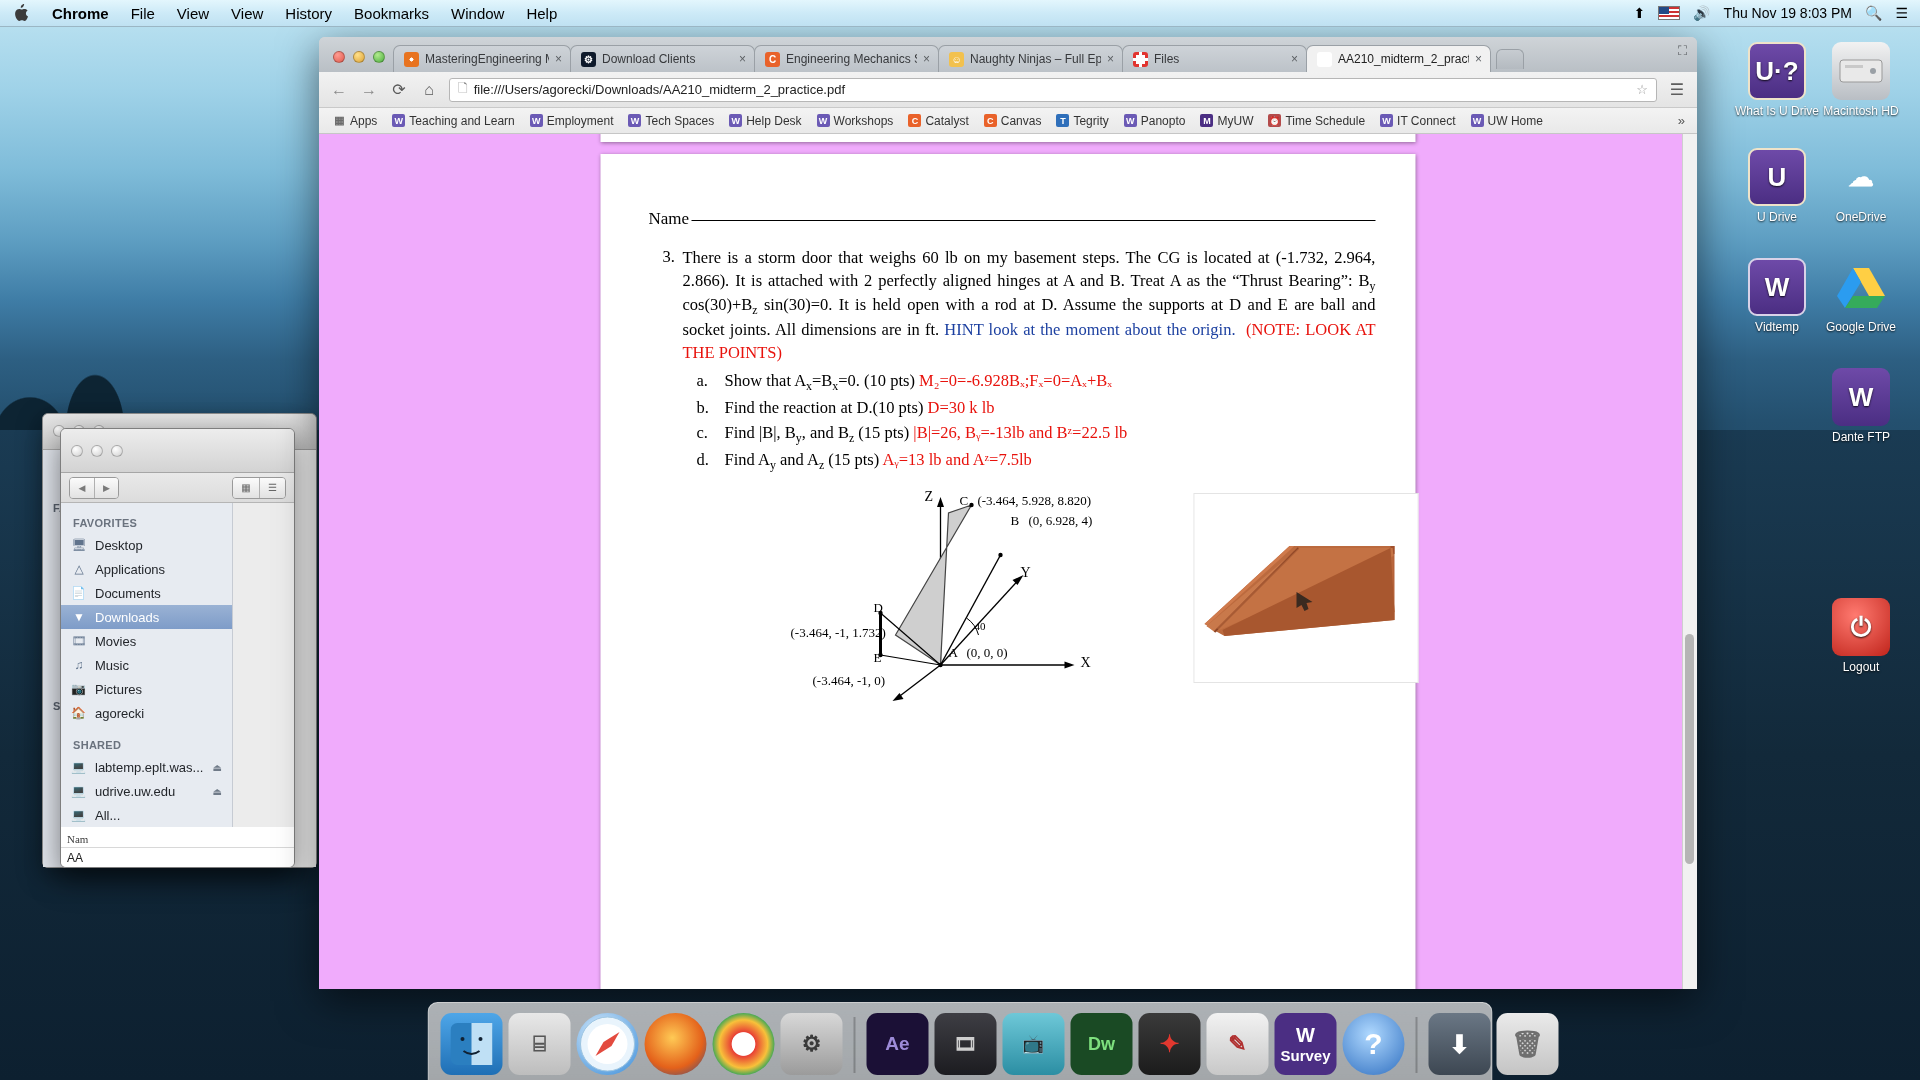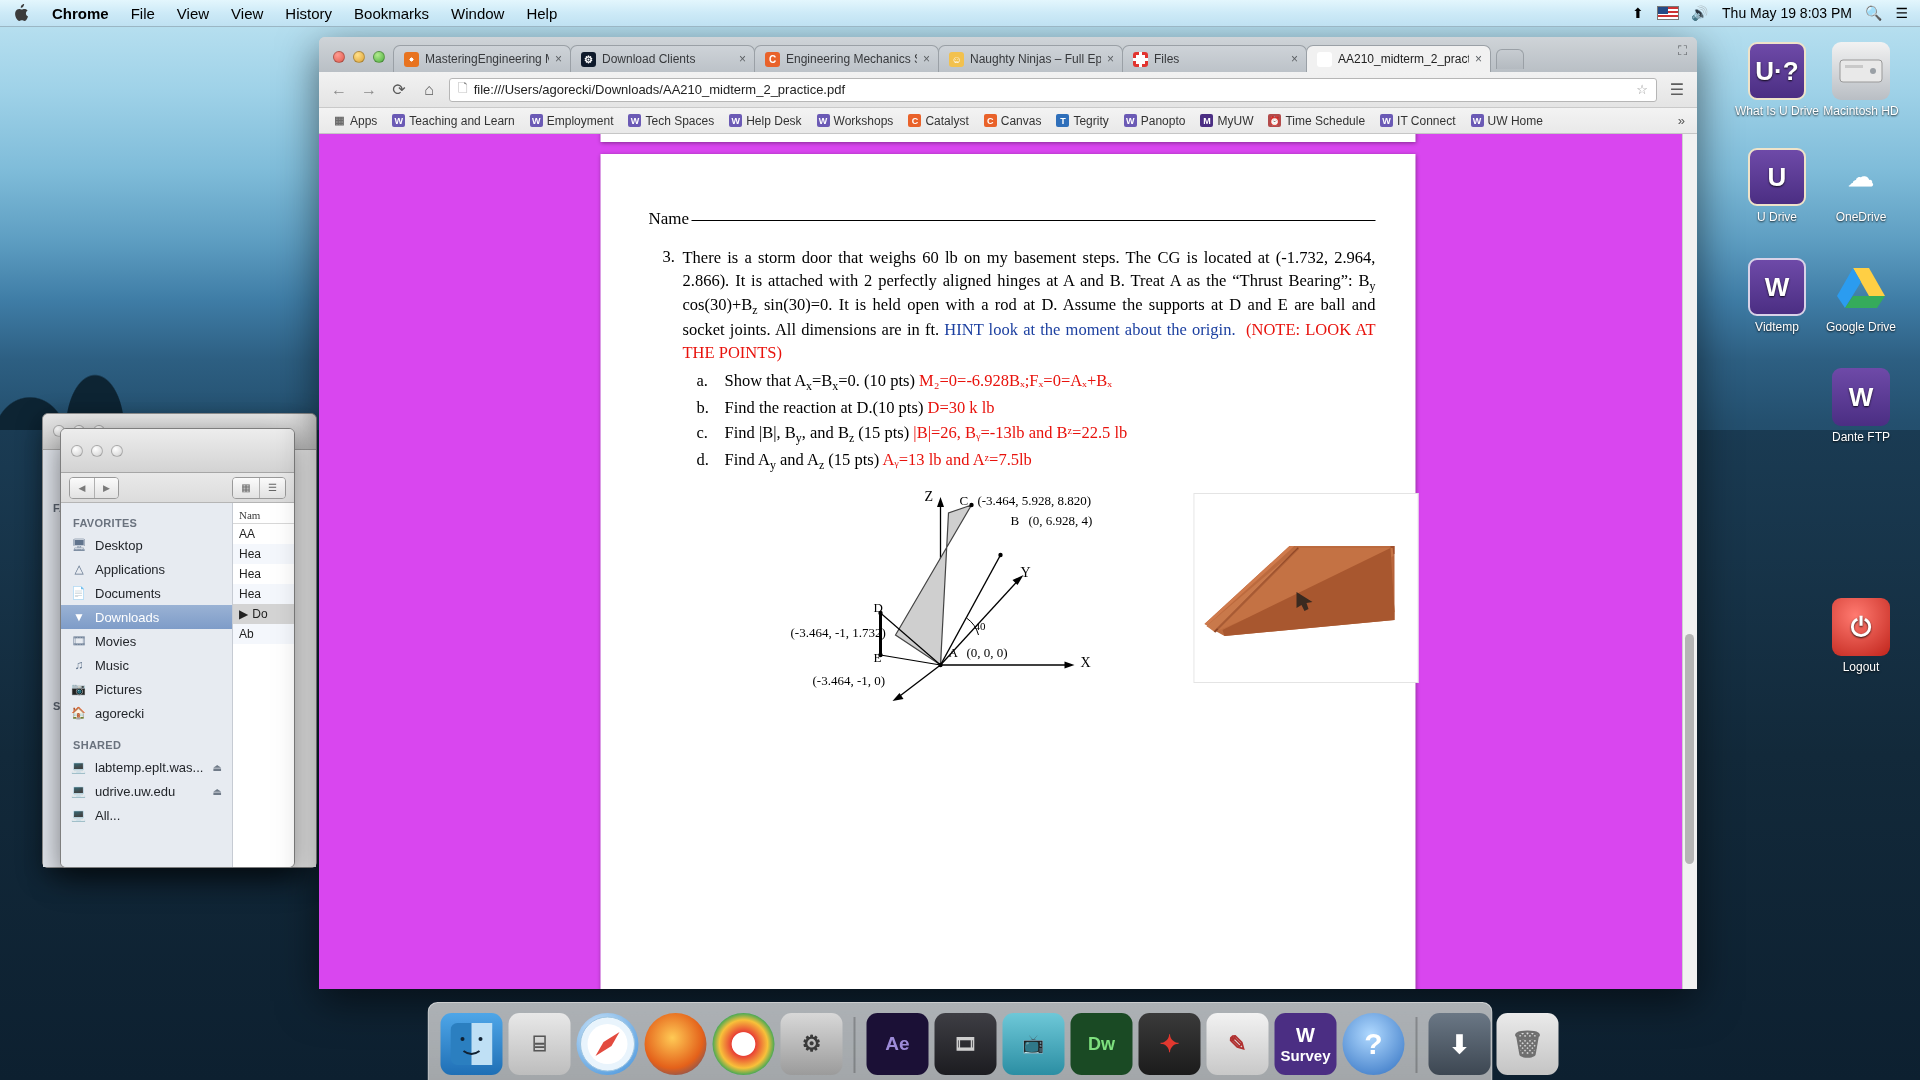--- a/index.html
+++ b/index.html
@@ -116,21 +116,21 @@
     font-size: 9px; color: #7a7a7a;
   }
   .navseg div + div { border-left: 1px solid #b0b0b0; }
   .viewseg { margin-left: auto; display: flex; border: 1px solid #9a9a9a; border-radius: 4px; overflow: hidden; }
   .viewseg div {
     width: 26px; height: 20px; background: linear-gradient(to bottom,#fbfbfb,#e2e2e2);
     display: flex; align-items: center; justify-content: center; font-size: 10px; color: #666;
   }
   .viewseg div + div { border-left: 1px solid #b0b0b0; }
 
-  .finder .content { display: flex; height: calc(100% - 74px); }
+  .finder .content { display: flex; height: calc(100% - 74px); flex-direction: column; }
   .finder .sidebar {
     width: 172px; background: #e7ebf1; border-right: 1px solid #c6cbd3;
     padding-top: 8px; overflow: hidden;
   }
   .sb-header {
     font-size: 11px; font-weight: bold; color: #6a727e;
     padding: 6px 12px 4px 12px; letter-spacing: .3px;
   }
   .sb-item {
     display: flex; align-items: center; gap: 8px;
@@ -221,21 +221,21 @@
     display: inline-flex; align-items: center; justify-content: center;
     font-size: 9px; font-weight: bold; color: #fff; background: #6b5ab5;
   }
   .bm .bi.apps { background: none; color: #6b6b6b; font-size: 11px; }
   .bm .bi.orange { background: #e9622a; }
   .bm .bi.tegrity { background: #2f6fba; }
   .bm .bi.myuw { background: #4b2e83; }
   .bm .bi.time { background: #b34b4b; }
   .bm-overflow { margin-left: auto; color: #555; font-size: 13px; padding-right: 4px; }
 
-  .viewport { flex: 1; background: #d946ef; position: relative; overflow: hidden; }
+  .viewport { flex: 1; background: #f0abfc; position: relative; overflow: hidden; }
   .pdf-page {
     position: absolute; left: 50%; transform: translateX(-50%);
     width: 815px; background: #fff;
     box-shadow: 0 1px 4px rgba(0,0,0,.4);
   }
   .pdf-page.prev { top: -40px; height: 48px; }
   .pdf-page.cur { top: 20px; height: 860px; }
   .scrollbar {
     position: absolute; right: 0; top: 0; bottom: 0; width: 15px;
     background: #f1f1f1; border-left: 1px solid #cfcfcf;
@@ -395,21 +395,21 @@
   <div class="mb-item">Bookmarks</div>
   <div class="mb-item">Window</div>
   <div class="mb-item">Help</div>
 
   <div id="menubar-right">
     <span class="mb-r">⬆</span>
     <span class="mb-r">
         <span class="flagicon"></span>
       </span>
     <span class="mb-r">🔊</span>
-    <span class="mb-r">Thu May 19  8:03 PM</span>
+    <span class="mb-r">Thu Nov 19  8:03 PM</span>
     <span class="mb-r">🔍</span>
     <span class="mb-r">☰</span>
   </div>
 </div>
 
 <div class="finder-back">
   <div class="tb">
     <div class="traffic" style="padding-top:11px;">
       <span class="tl gray"></span>
       <span class="tl gray"></span>

